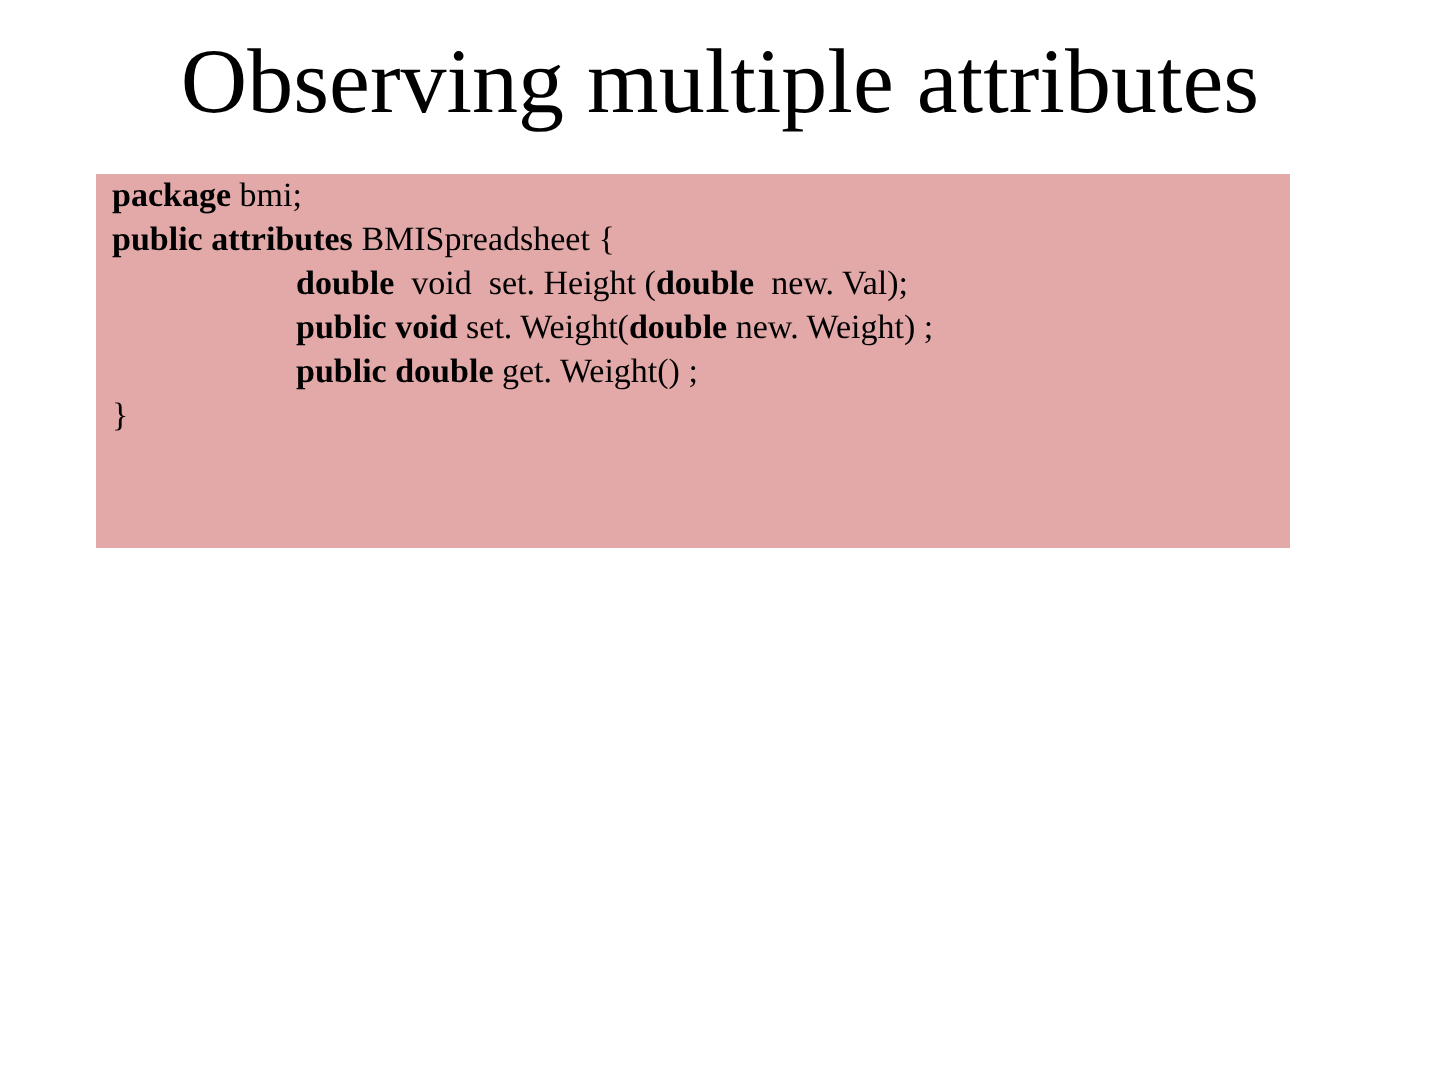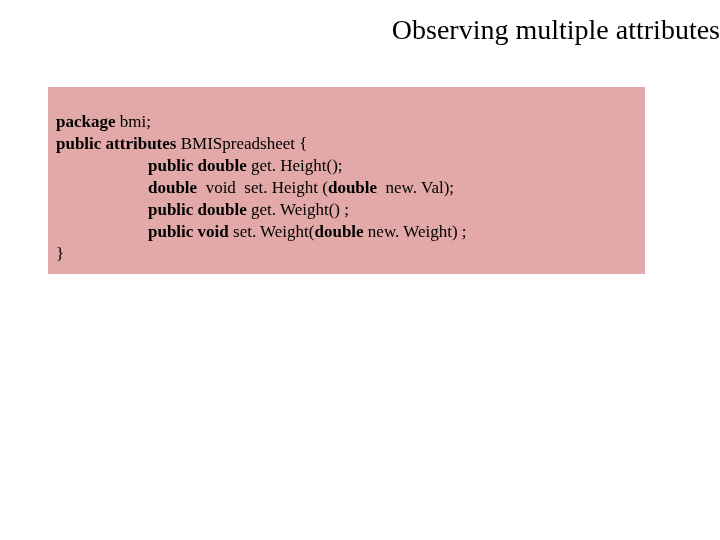--- a/index.html
+++ b/index.html
@@ -15,34 +15,34 @@
     position: relative;
     width: 720px;
     height: 540px;
     box-sizing: border-box;
   }
   .title {
     position: absolute;
     top: 14px;
     left: 0;
     width: 100%;
-    text-align: right;
-    font-size: 28px;
+    text-align: center;
+    font-size: 46px;
     color: #000;
     font-weight: 400;
   }
   .codebox {
     position: absolute;
     top: 87px;
     left: 48px;
     width: 597px;
     height: 187px;
     background: #e2a9a8;
     box-sizing: border-box;
-    padding: 24px 8px 6px 8px;
+    padding: 0 8px 6px 8px;
   }
   .codebox .line {
     font-size: 17px;
     line-height: 22px;
     color: #000;
     white-space: pre;
   }
   .codebox .indent {
     padding-left: 92px;
   }
@@ -51,20 +51,19 @@
 </head>
 <body>
 
 <div class="slide">
 
   <div class="title">Observing multiple attributes</div>
 
   <div class="codebox">
     <div class="line"><span class="b">package</span><span> bmi; </span></div>
     <div class="line"><span class="b">public attributes</span><span> BMISpreadsheet {</span></div>
-    <div class="line indent"><span class="b">public double</span><span> get. Height(); </span></div>
     <div class="line indent"><span class="b">double</span><span>  void  set. Height (</span><span class="b">double</span><span>  new. Val); </span></div>
+    <div class="line indent"><span class="b">public void</span><span> set. Weight(</span><span class="b">double</span><span> new. Weight) ;</span></div>
     <div class="line indent"><span class="b">public double</span><span> get. Weight() ;</span></div>
-    <div class="line indent"><span class="b">public void</span><span> set. Weight(</span><span class="b">double</span><span> new. Weight) ;</span></div>
     <div class="line">}</div>
   </div>
 
 </div>
 
 </body></html>

